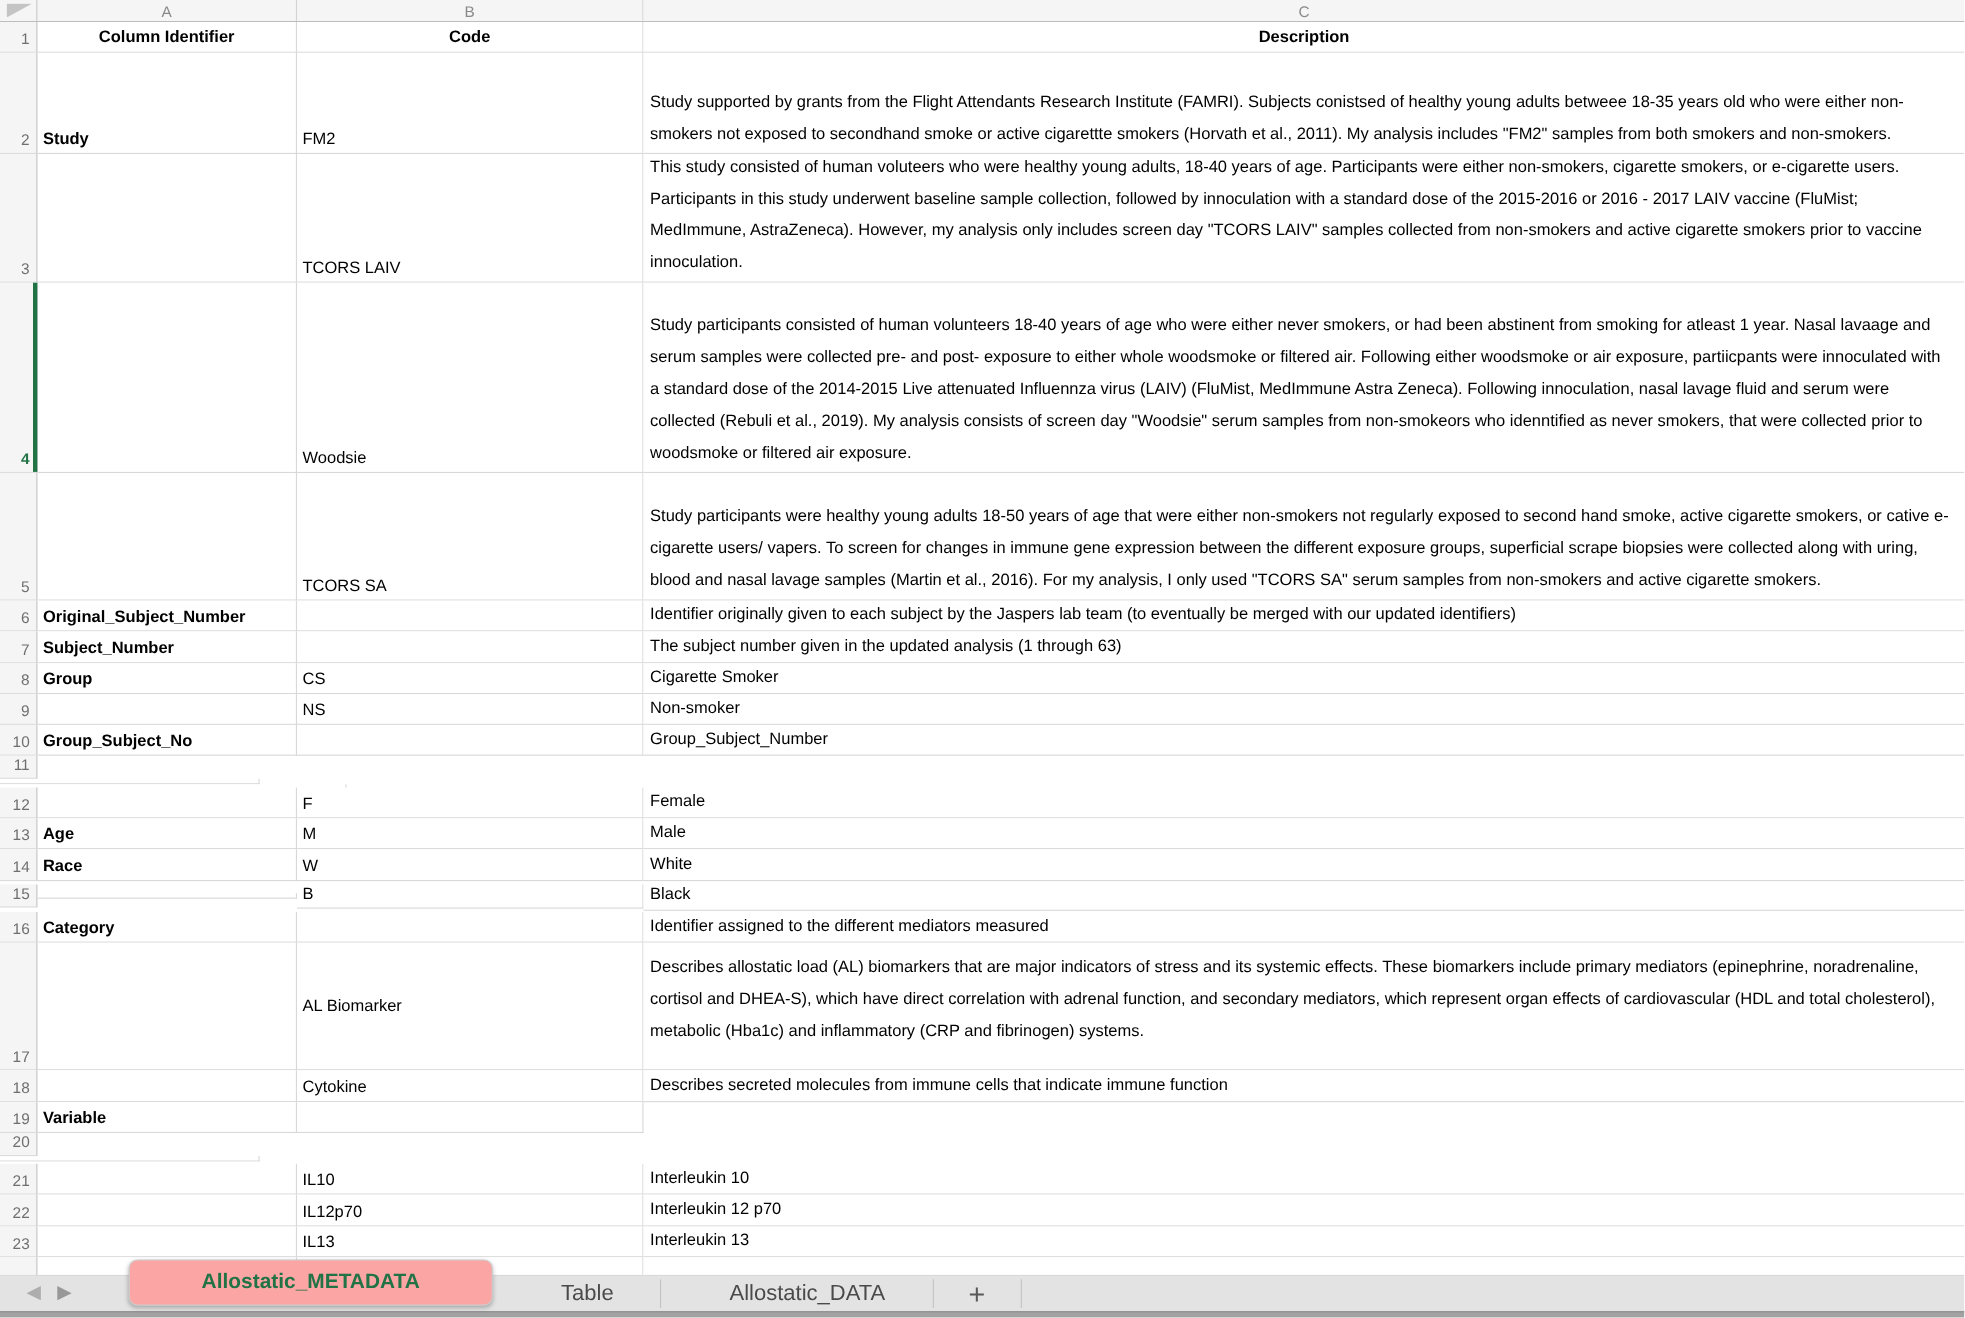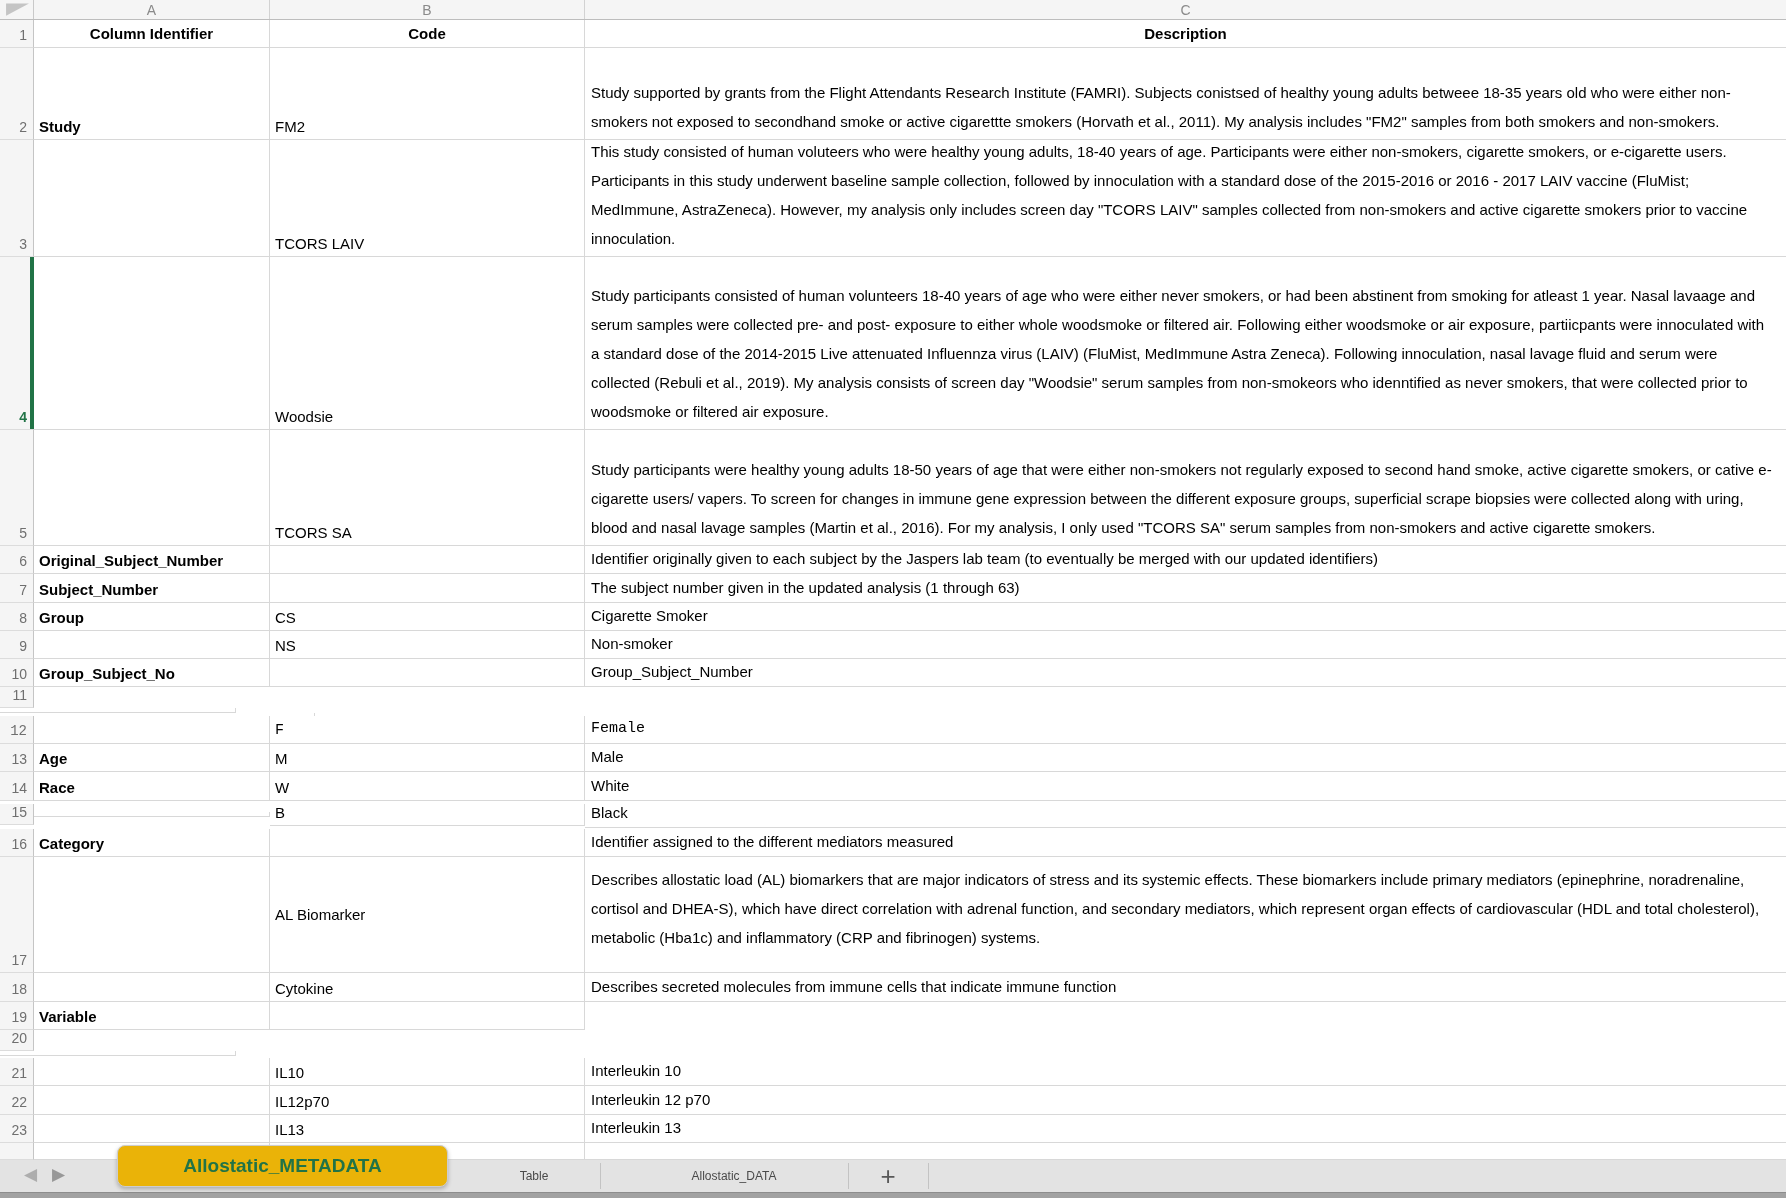--- a/index.html
+++ b/index.html
@@ -33,26 +33,26 @@
   .cC.vtop { justify-content:flex-start; padding-top:8px; }
   .cB.vmid { justify-content:center; padding-bottom:0; }
   .row.hdr .cell { font-weight:bold; align-items:center; justify-content:center; padding:0; }
 
   
   .tabbar { position:absolute; left:0; top:1160px; width:1786px; height:32px; background:var(--tabbar-bg); }
   .nav-arrow { position:absolute; top:3px; font-size:17px; line-height:24px; cursor:default; }
   .nav-arrow.left  { left:24px;  color:#adadad; }
   .nav-arrow.right { left:52px;  color:#989898; }
   .tab-active { position:absolute; left:117px; top:-15px; width:331px; height:42px;
-      background:#eab308; border:1px solid #cdcdcd; border-radius:8px;
+      background:#fca5a5; border:1px solid #cdcdcd; border-radius:8px;
       box-shadow:0 2px 4px rgba(0,0,0,0.25);
       display:flex; align-items:center; justify-content:center;
       color:var(--accent-green); font-weight:bold; font-size:19px; z-index:2; }
   .tab-inactive { position:absolute; top:0; height:32px; display:flex; align-items:center; justify-content:center;
-      color:#4a4a4a; font-size:12px;padding-left:20px; }
+      color:#4a4a4a; font-size:20px;padding-left:20px; }
   .tab-table { left:448px; width:152px; }
   .tab-adata { left:600px; width:248px; }
   .tabdiv { position:absolute; top:3px; width:1px; height:26px; background:#c3c3c3; }
   .d1 { left:600px; } .d2 { left:848px; } .d3 { left:928px; }
   .add-tab { position:absolute; left:848px; top:0; width:80px; height:32px;
       display:flex; align-items:center; justify-content:center;
       font-size:26px; font-weight:500; color:#595959; }
   .bottom-strip { position:absolute; left:0; top:1192px; width:1786px; height:6px;
       background:var(--bottom-strip); border-top:1px solid #8d8d8d; }
 </style>
@@ -153,21 +153,21 @@
           <div class="cell cC">Group_Subject_Number</div>
         </div>
         <div class="row" style="height: 28.3px; flex-direction: column;">
           <div class="rn">
             <span>11</span>
           </div>
           <div class="cell cA">Sex</div>
           <div class="cell cB">M</div>
           <div class="cell cC">Male</div>
         </div>
-        <div class="row" style="height: 28.3px; font-family: Liberation Mono, monospace;">
+        <div class="row" style="height: 28.3px;">
           <div class="rn">
             <span>12</span>
           </div>
           <div class="cell cA"></div>
           <div class="cell cB">F</div>
           <div class="cell cC">Female</div>
         </div>
         <div class="row" style="height: 28.3px;">
           <div class="rn">
             <span>13</span>

